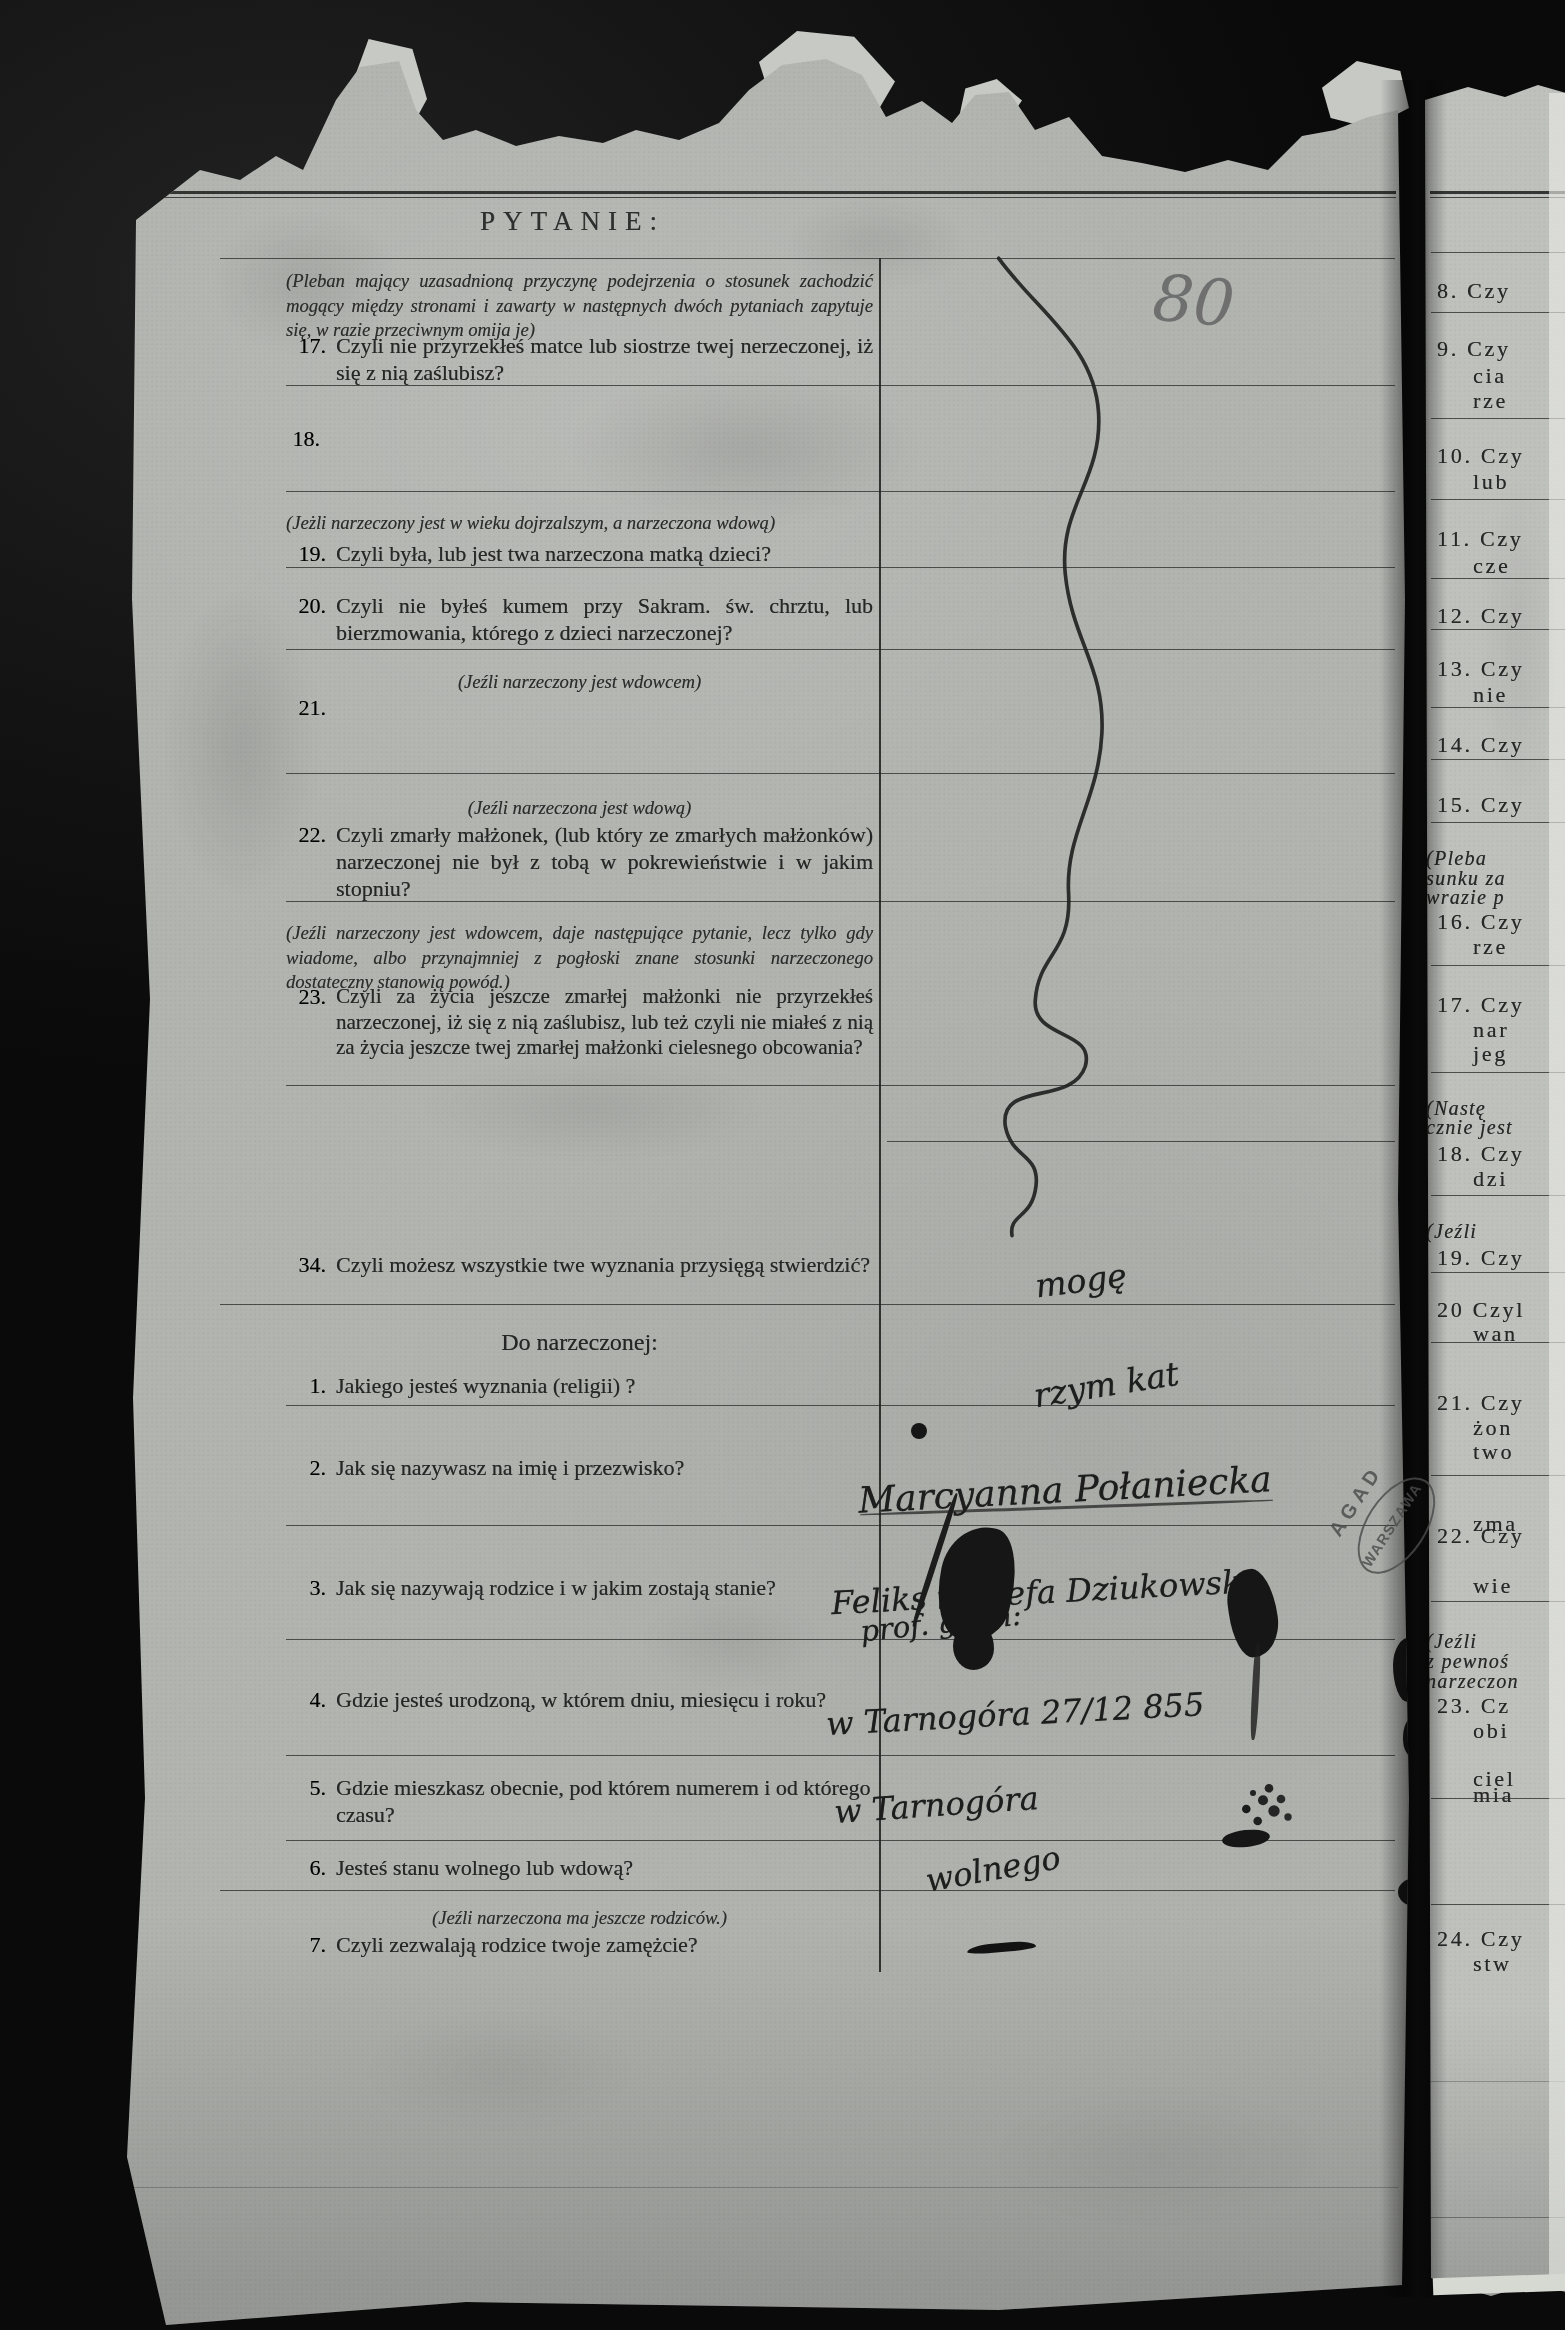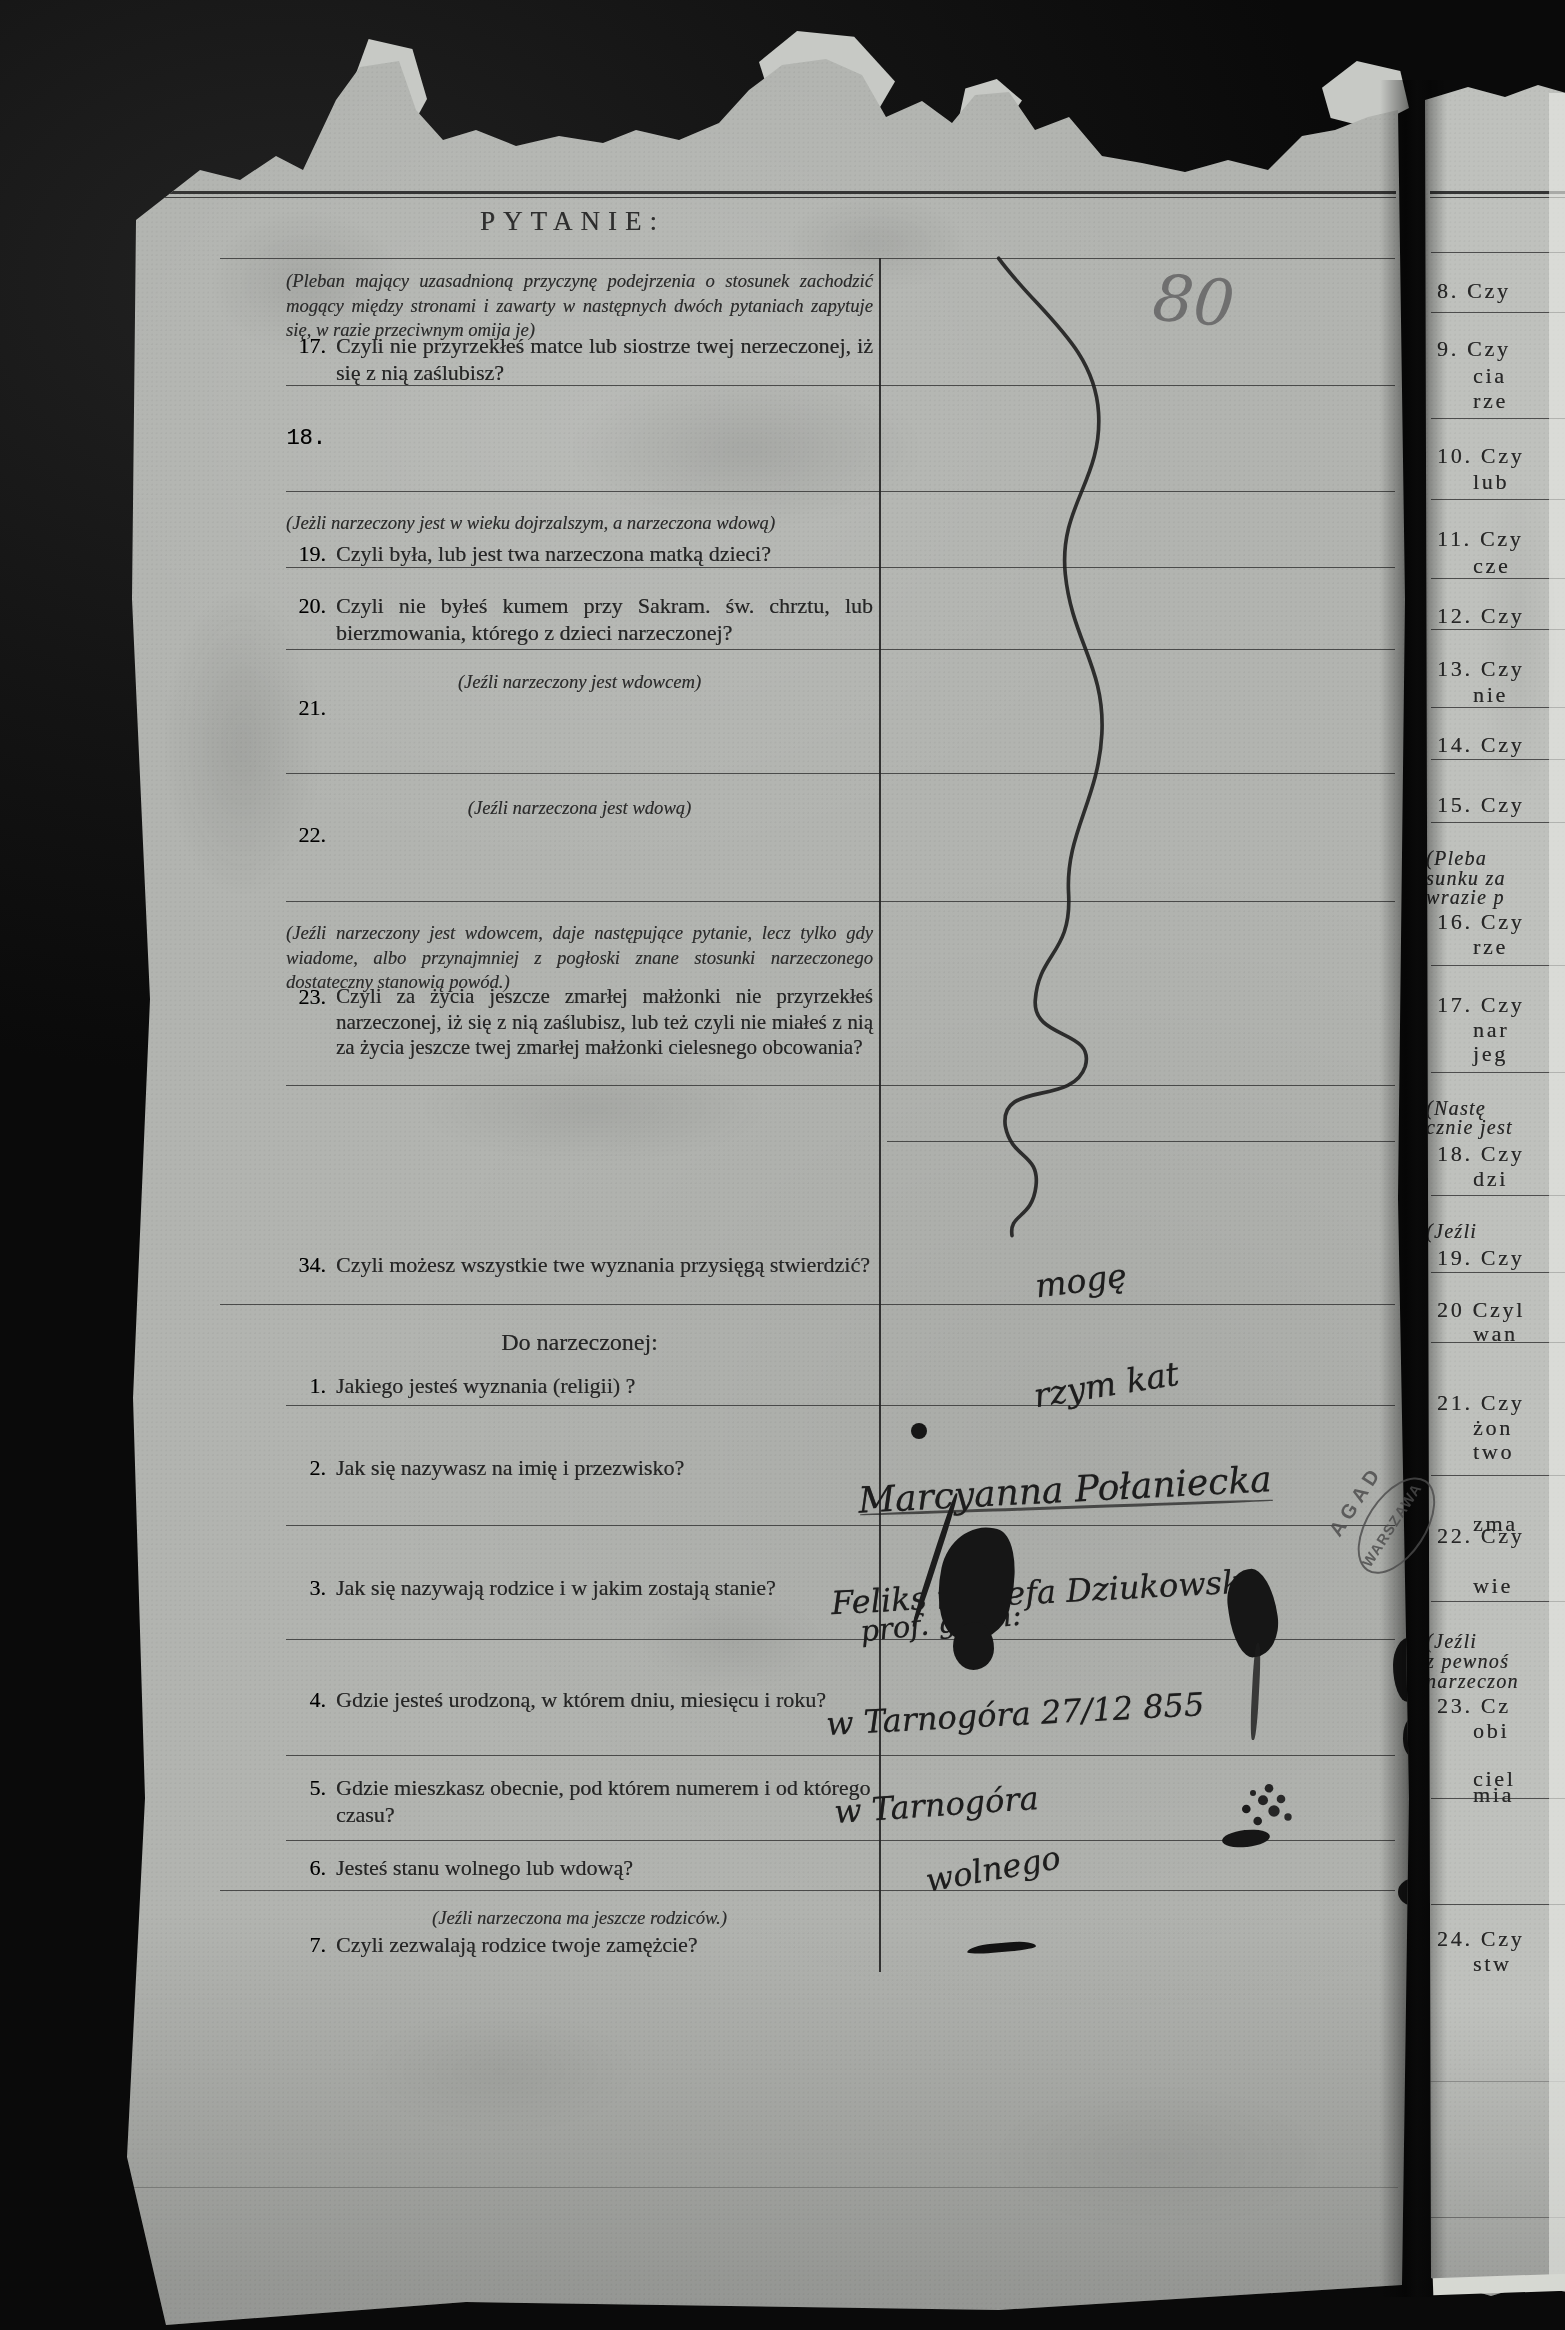--- a/index.html
+++ b/index.html
@@ -205,34 +205,35 @@
       <div class="rule" style="left: 286px; top: 1840px; width: 1109px;"></div>
       <div class="rule" style="left: 220px; top: 1890px; width: 1175px;"></div>
     </div>
   <div class="divider"></div>
 
   <div class="note justify" style="top:269px;">(Pleban mający uzasadnioną przyczynę podejrzenia o stosunek zachodzić mogący między stronami i zawarty w następnych dwóch pytaniach zapytuje się, w razie przeciwnym omija je)</div>
 
   <div class="q-num" style="left:278px;top:333px;">17.</div>
   <div class="q-text" style="top:333px;">Czyli nie przyrzekłeś matce lub siostrze twej nerzeczonej, iż się z nią zaślubisz?</div>
 
-  <div class="q-num" style="left:278px;top:426px;font-family:Liberation Mono, monospace;">18.</div>
+  <div class="q-num" style="left:272px;top:426px;">18.</div>
 
   <div class="note" style="top:511px;">(Jeżli narzeczony jest w wieku dojrzalszym, a narzeczona wdową)</div>
   <div class="q-num" style="left:278px;top:541px;">19.</div>
   <div class="q-text" style="top:541px;">Czyli była, lub jest twa narzeczona matką dzieci?</div>
 
   <div class="q-num" style="left:278px;top:593px;">20.</div>
   <div class="q-text" style="top:593px;">Czyli nie byłeś kumem przy Sakram. św. chrztu, lub bierzmowania, którego z dzieci narzeczonej?</div>
 
   <div class="note center" style="top:670px;">(Jeźli narzeczony jest wdowcem)</div>
   <div class="q-num" style="left:278px;top:695px;">21.</div>
 
   <div class="note center" style="top:796px;">(Jeźli narzeczona jest wdową)</div>
   <div class="q-num" style="left:278px;top:822px;">22.</div>
+  <div class="q-text" style="top:822px;">Czyli zmarły małżonek, (lub który ze zmarłych małżonków) narzeczonej nie był z tobą w pokrewieństwie i w jakim stopniu?</div>
 
   <div class="note justify" style="top:921px;">(Jeźli narzeczony jest wdowcem, daje następujące pytanie, lecz tylko gdy wiadome, albo przynajmniej z pogłoski znane stosunki narzeczonego dostateczny stanowią powód.)</div>
   <div class="q-num" style="left:278px;top:984px;">23.</div>
   <div class="q-text" style="top:984px;font-size:21px;">Czyli za życia jeszcze zmarłej małżonki nie przyrzekłeś narzeczonej, iż się z nią zaślubisz, lub też czyli nie miałeś z nią za życia jeszcze twej zmarłej małżonki cielesnego obcowania?</div>
 
   <div class="q-num" style="left:278px;top:1252px;">34.</div>
   <div class="q-text" style="top:1252px;">Czyli możesz wszystkie twe wyznania przysięgą stwierdzić?</div>
 
   <div class="section-hdr" style="top:1329px;">Do narzeczonej:</div>
 

